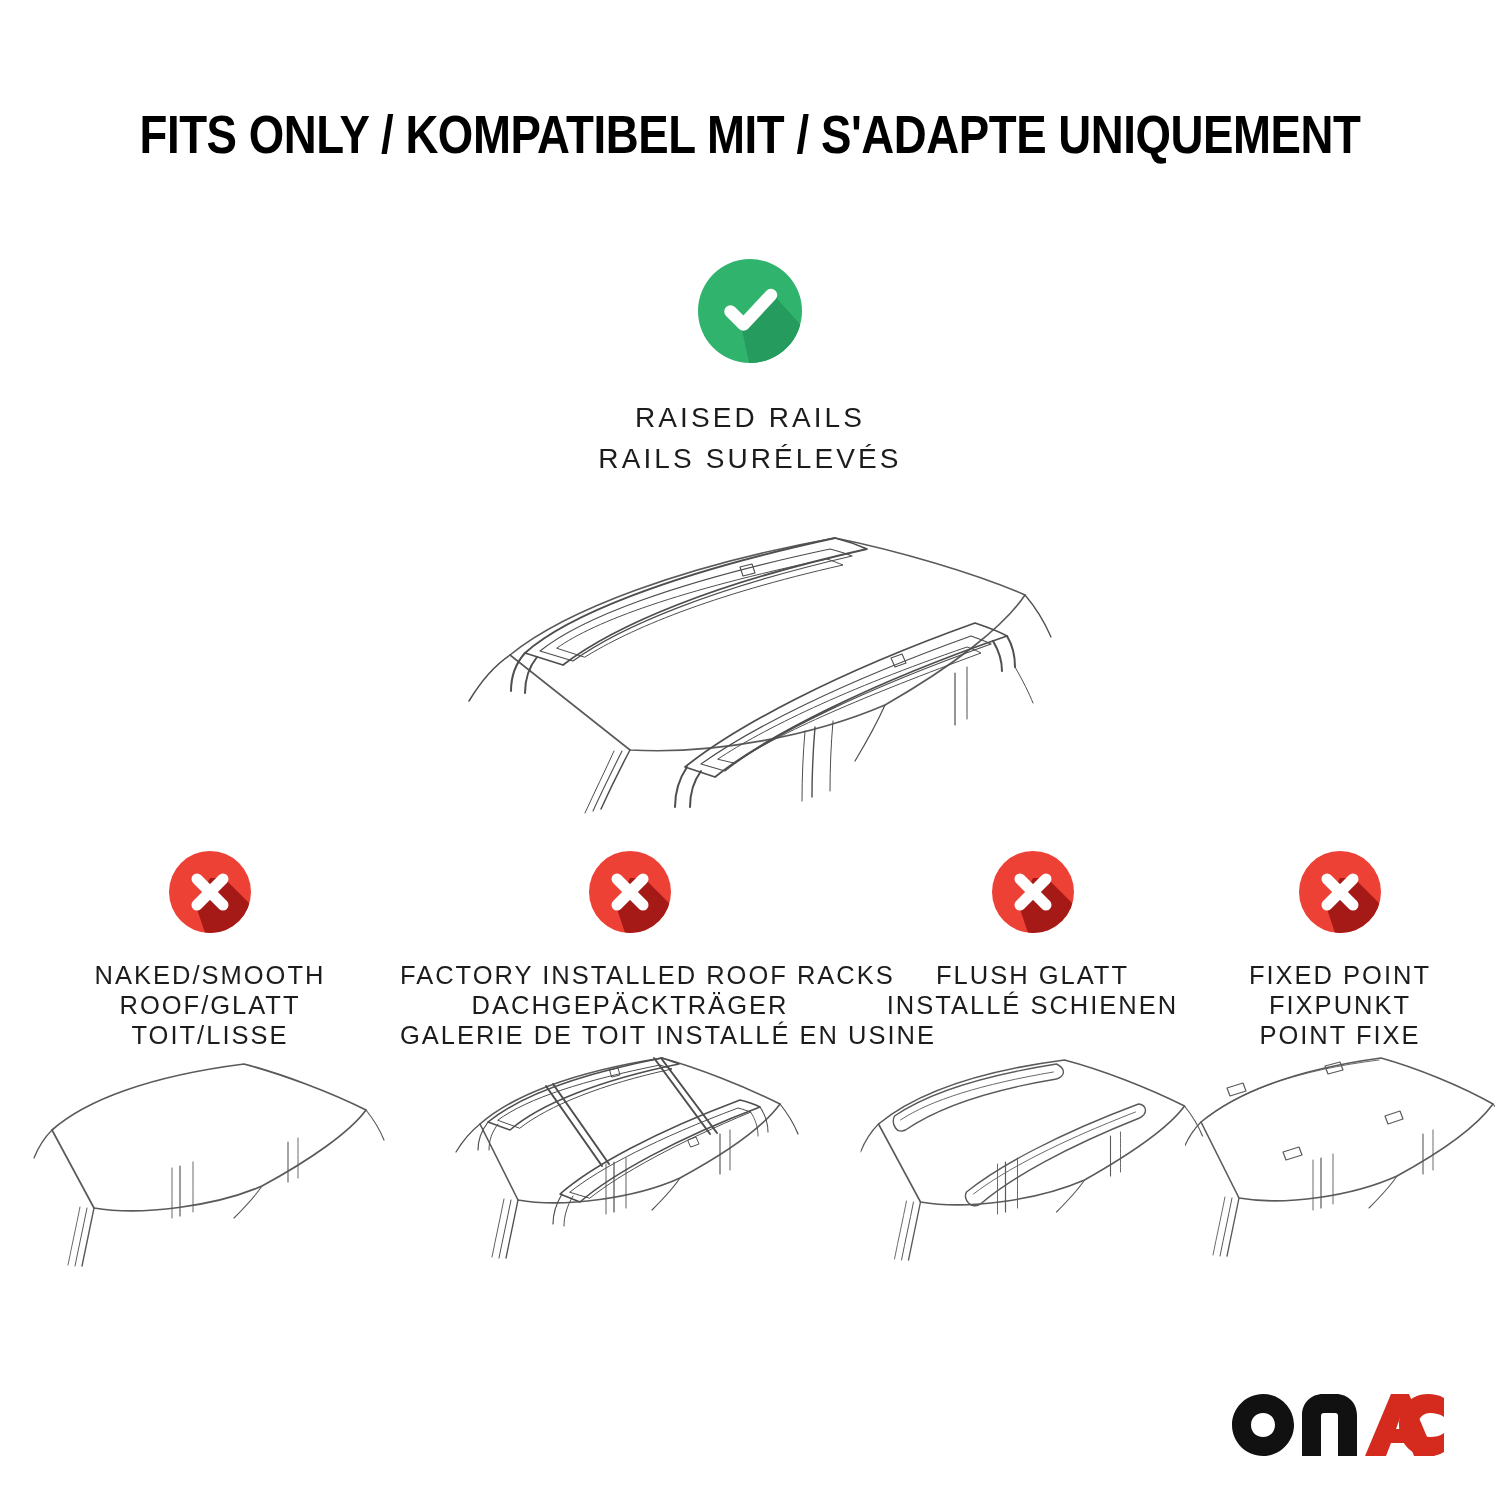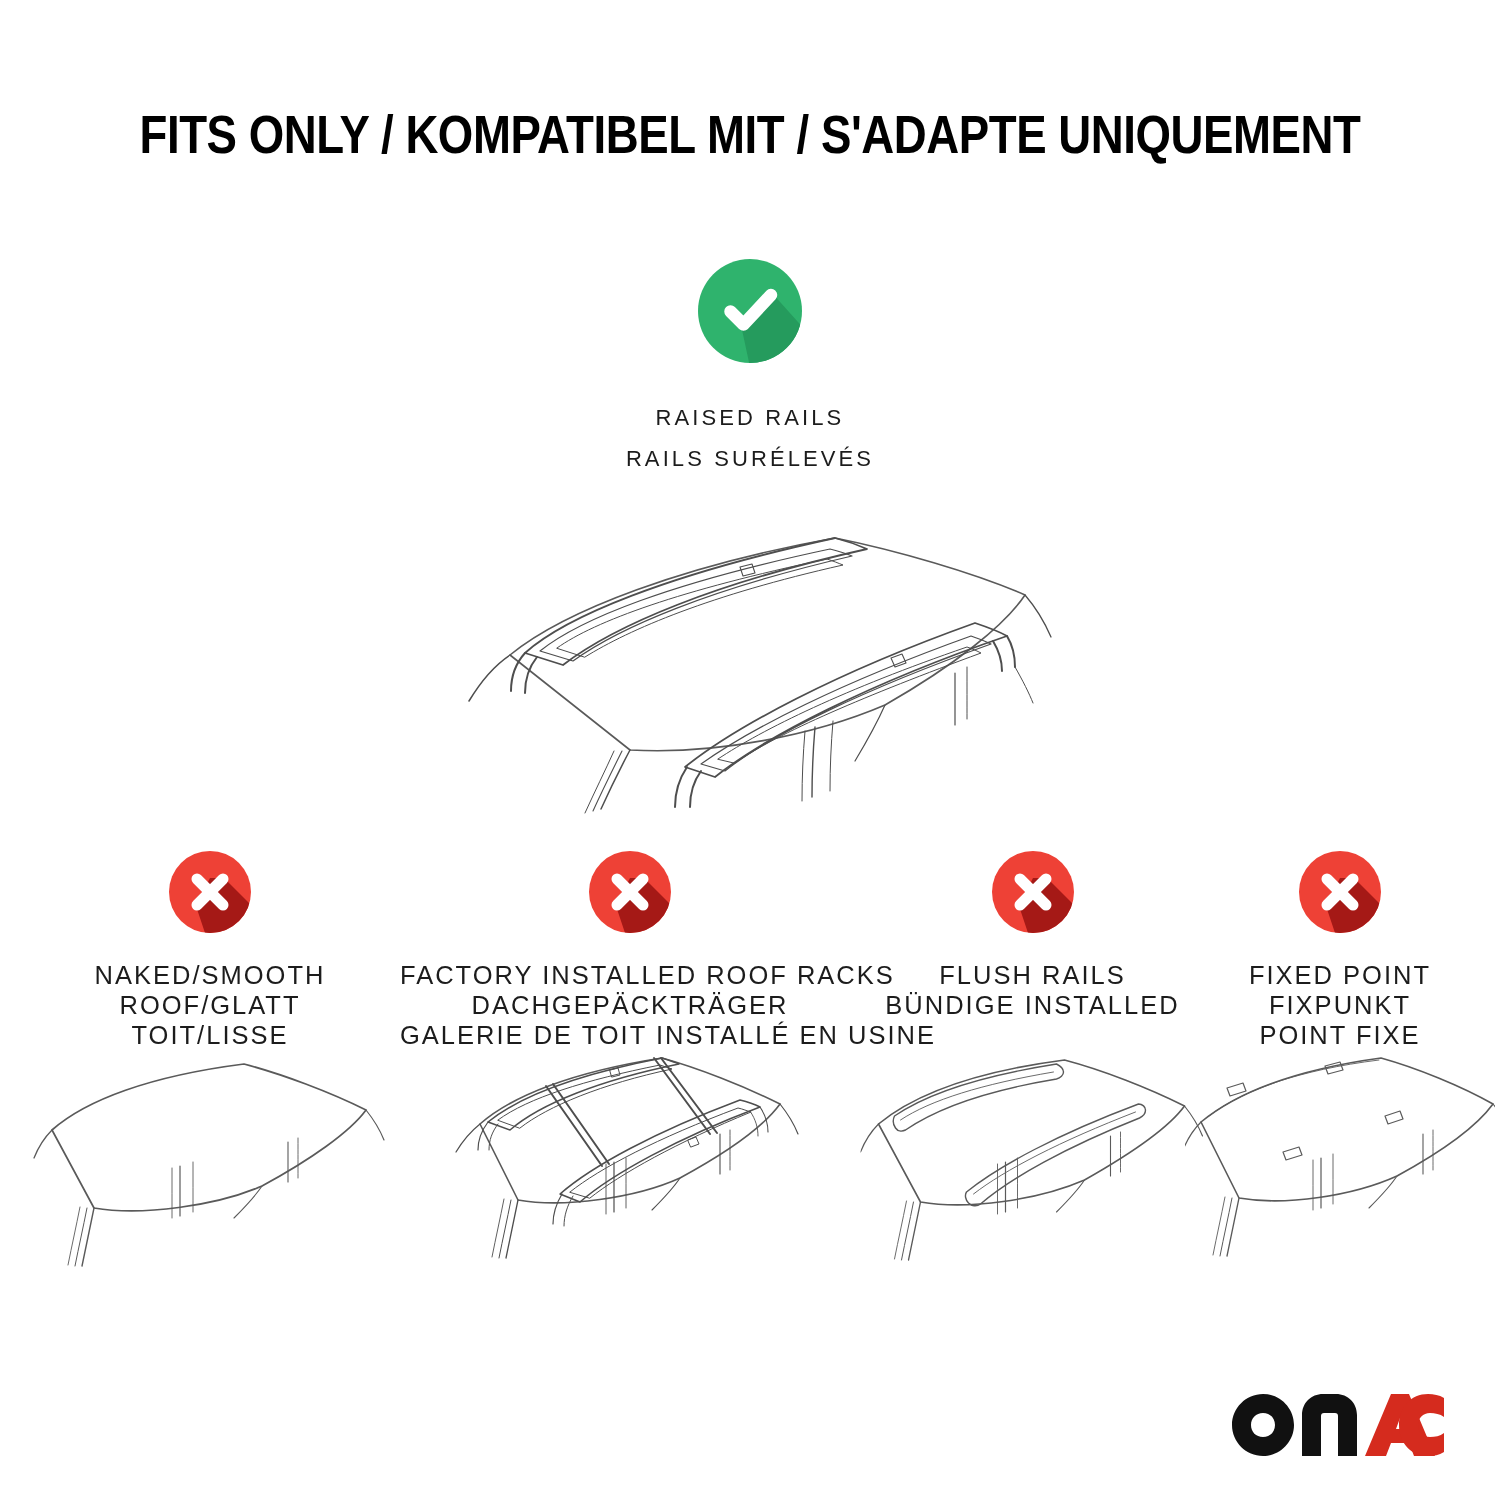--- a/index.html
+++ b/index.html
@@ -40,21 +40,21 @@
     top: 255px;
     width: 1500px;
     text-align: center;
   }
   .icon-wrap {
     display: block;
     margin: 0 auto;
   }
   .hero-labels {
     margin-top: 26px;
-    font-size: 22px;
+    font-size: 28px;
     line-height: 41px;
     letter-spacing: 3.1px;
     color: #1c1c1c;
     font-weight: 400;
   }
   .hero-labels div { white-space: nowrap; }
 
   .hero-art {
     position: absolute;
     left: 415px;
@@ -303,22 +303,22 @@
         <g clip-path="url(#clipRed2)">
           <path d="M44 30 L58 30 L88 60 L88 88 L40 88 L30 58 Z" fill="#a51916"></path>
         </g>
         <g stroke="#ffffff" stroke-width="11" stroke-linecap="round">
           <line x1="31" y1="31" x2="57" y2="57"></line>
           <line x1="57" y1="31" x2="31" y2="57"></line>
         </g>
       </svg>
     </span>
     <div class="label">
-      <div>FLUSH RAILS</div>
-      <div>BÜNDIGE INSTALLED</div>
+      <div>FLUSH GLATT</div>
+      <div>INSTALLÉ SCHIENEN</div>
     </div>
     <div class="art">
       <svg width="345" height="225" viewBox="0 0 345 225" aria-hidden="true">
         <g fill="none" stroke="#5a5a5a" stroke-width="1.5" stroke-linecap="round" stroke-linejoin="round">
           <path d="M18 80 C52 52 112 28 204 16 C242 26 288 44 324 62 C308 84 270 110 224 136 C178 156 108 166 60 158 Z" stroke-width="1.6"></path>
 
           <path d="M34 72 C66 50 120 32 196 20 C200 22 203 25 203 28 C203 31 200 34 196 35 C124 47 74 66 45 86 C41 88 37 87 35 84 C33 81 32 76 34 72 Z" stroke-width="1.4"></path>
           <path d="M40 76 C70 56 122 40 193 28" stroke-width="0.9"></path>
 
           <path d="M106 148 C138 122 198 90 278 60 C282 60 285 63 285 66 C285 69 283 72 279 74 C206 103 150 134 120 160 C116 163 111 162 108 159 C105 156 104 151 106 148 Z" stroke-width="1.4"></path>

